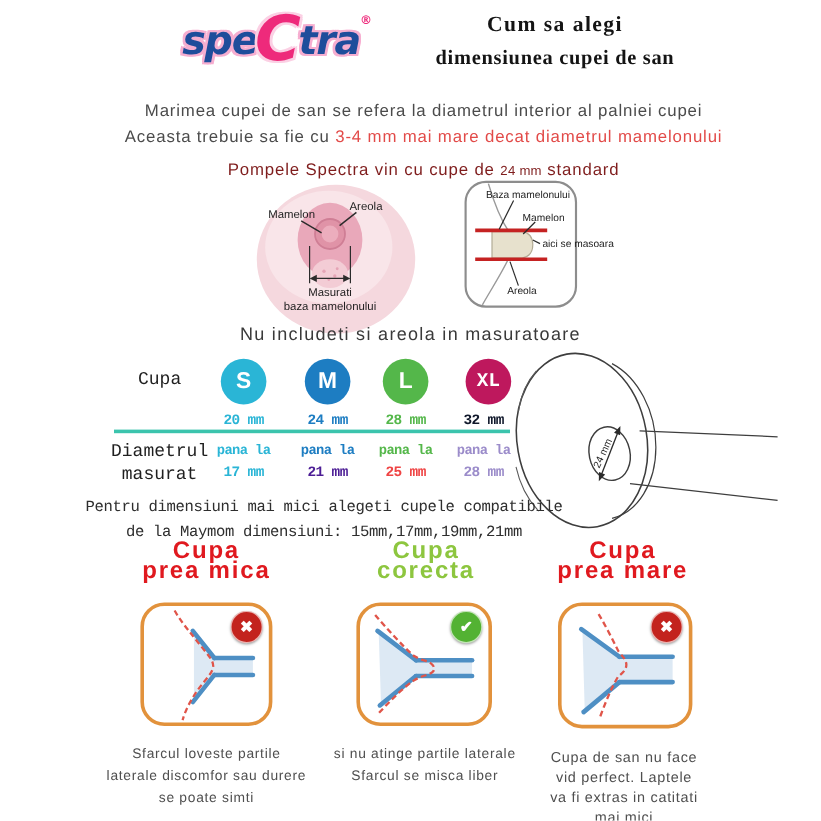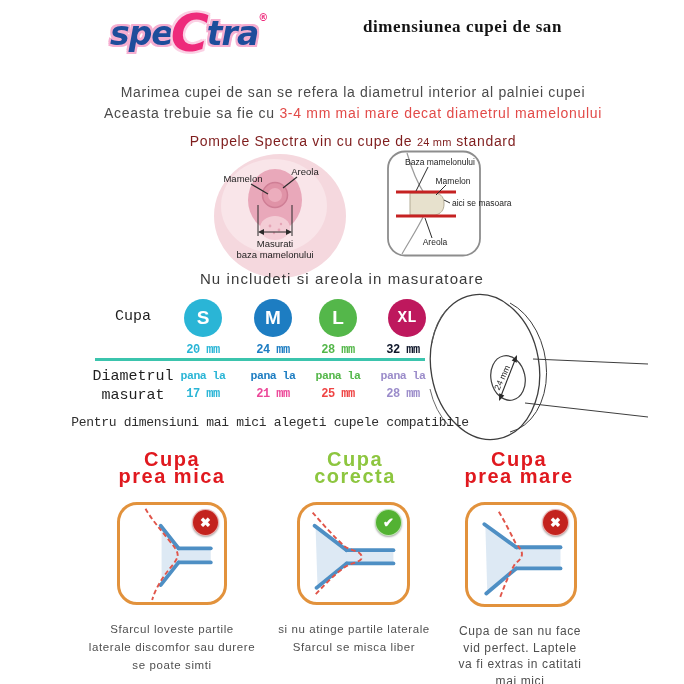--- a/index.html
+++ b/index.html
@@ -2,21 +2,21 @@
 <html><head>
 <meta charset="utf-8">
 <style>
   html,body{margin:0;padding:0;background:#fff;}
   .page{position:relative;width:684px;height:684px;background:#fff;overflow:hidden;
         font-family:"Liberation Sans",sans-serif;}
   .abs{position:absolute;}
 
   
   .logo{left:110px;top:4px;width:200px;height:58px;display:flex;align-items:center;
-        justify-content:flex-start;font-family:"DejaVu Sans",sans-serif;font-style:italic;font-weight:bold;}
+        justify-content:flex-end;font-family:"DejaVu Sans",sans-serif;font-style:italic;font-weight:bold;}
   .logo .lt{font-size:33px;color:#1e4d9b;letter-spacing:-1px;
      text-shadow:-2px -2px 0 #f6aed0,-2px 0 0 #f6aed0,-2px 2px 0 #f6aed0,0 -2px 0 #f6aed0,
                  0 2px 0 #f6aed0,2px -2px 0 #f6aed0,2px 0 0 #f6aed0,2px 2px 0 #f6aed0;}
   .logo .lc{font-size:52px;color:#ee2a7b;margin:0 -2px;line-height:1;
      text-shadow:-2px -2px 0 #fbd0e4,-2px 0 0 #fbd0e4,-2px 2px 0 #fbd0e4,0 -2px 0 #fbd0e4,
                  0 2px 0 #fbd0e4,2px -2px 0 #fbd0e4,2px 0 0 #fbd0e4,2px 2px 0 #fbd0e4;}
   .logo .reg{font-size:10px;color:#ee2a7b;align-self:flex-start;margin-top:8px;font-style:normal;}
 
   
   .title{left:335px;top:10px;width:255px;text-align:center;color:#141414;
@@ -61,20 +61,21 @@
 <div class="page">
 
   <div class="abs logo">
     <span class="lt">spe</span>
     <span class="lc">C</span>
     <span class="lt">tra</span>
     <span class="reg">®</span>
   </div>
 
   <div class="abs title">
+    <div class="t1">Cum sa alegi</div>
     <div class="t2">dimensiunea cupei de san</div>
   </div>
 
   <div class="abs intro" style="top:84px;">Marimea cupei de san se refera la diametrul interior al palniei cupei</div>
   <div class="abs intro" style="top:105px;">
     <span>Aceasta trebuie sa fie cu </span><span style="color: rgb(226, 74, 72);">3-4 mm mai mare decat diametrul mamelonului</span>
   </div>
   <div class="abs intro" style="top:133px;color:#7f1d1d;">
     <span>Pompele Spectra vin cu cupe de </span><span class="small-size">24 mm</span><span> standard</span>
   </div>
@@ -150,40 +151,41 @@
     <div>Diametrul</div>
     <div>masurat</div>
   </div>
 
   <div class="abs pana mono" style="left: 168px; color: rgb(42, 181, 214);">pana la</div>
   <div class="abs pana mono" style="left: 238px; color: rgb(29, 125, 194);">pana la</div>
   <div class="abs pana mono" style="left: 303px; color: rgb(84, 183, 74);">pana la</div>
   <div class="abs pana mono" style="left: 368px; color: rgb(155, 140, 202);">pana la</div>
 
   <div class="abs measured mono" style="left: 168px; color: rgb(42, 181, 214);">17 mm</div>
-  <div class="abs measured mono" style="left: 238px; color: #ec4899;">21 mm</div>
+  <div class="abs measured mono" style="left: 238px; color: #4c1d95;">21 mm</div>
   <div class="abs measured mono" style="left: 303px; color: #ef4444;">25 mm</div>
   <div class="abs measured mono" style="left: 368px; color: rgb(155, 140, 202);">28 mm</div>
 
   <svg class="abs" style="left:420px;top:281px;" width="245" height="168" viewBox="0 0 245 168">
     <ellipse cx="65" cy="86" rx="54" ry="73" transform="rotate(-10 65 86)" fill="#fff" stroke="#3e3e3e" stroke-width="1.3"></ellipse>
     <path d="M 90,22 A 50,68 -10 0 1 90,151" fill="none" stroke="#3e3e3e" stroke-width="1"></path>
     <path d="M 27,28 A 50,66 -10 0 0 12,62" fill="none" stroke="#5a5a5a" stroke-width="0.9"></path>
     <path d="M 10,108 A 50,66 -10 0 0 29,145" fill="none" stroke="#5a5a5a" stroke-width="0.9"></path>
     <ellipse cx="88" cy="97" rx="17" ry="22.5" transform="rotate(-12 88 97)" fill="#fff" stroke="#3e3e3e" stroke-width="1.2"></ellipse>
     <line x1="81" y1="115" x2="95" y2="79" stroke="#2b2b2b" stroke-width="1.1"></line>
     <polygon points="97,74 91.7,79.6 96.8,81.7" fill="#2b2b2b"></polygon>
     <polygon points="79,120 84.3,114.4 79.2,112.3" fill="#2b2b2b"></polygon>
     <text x="83" y="99" font-size="8.5" text-anchor="middle" transform="rotate(-65 83 97)">24 mm</text>
     <line x1="113" y1="78" x2="228" y2="83" stroke="#3e3e3e" stroke-width="1"></line>
     <line x1="105" y1="122" x2="228" y2="136" stroke="#3e3e3e" stroke-width="1"></line>
   </svg>
 
   <div class="abs maymom mono">
     <div>Pentru dimensiuni mai mici alegeti cupele compatibile</div>
+    <div>de la Maymom dimensiuni: 15mm,17mm,19mm,21mm</div>
   </div>
 
   <div class="abs panel-title" style="left: 82px; color: rgb(224, 25, 31);">
     <div>Cupa</div>
     <div>prea mica</div>
   </div>
   <div class="abs panel-title" style="left: 265px; color: rgb(141, 198, 63);">
     <div>Cupa</div>
     <div>corecta</div>
   </div>

